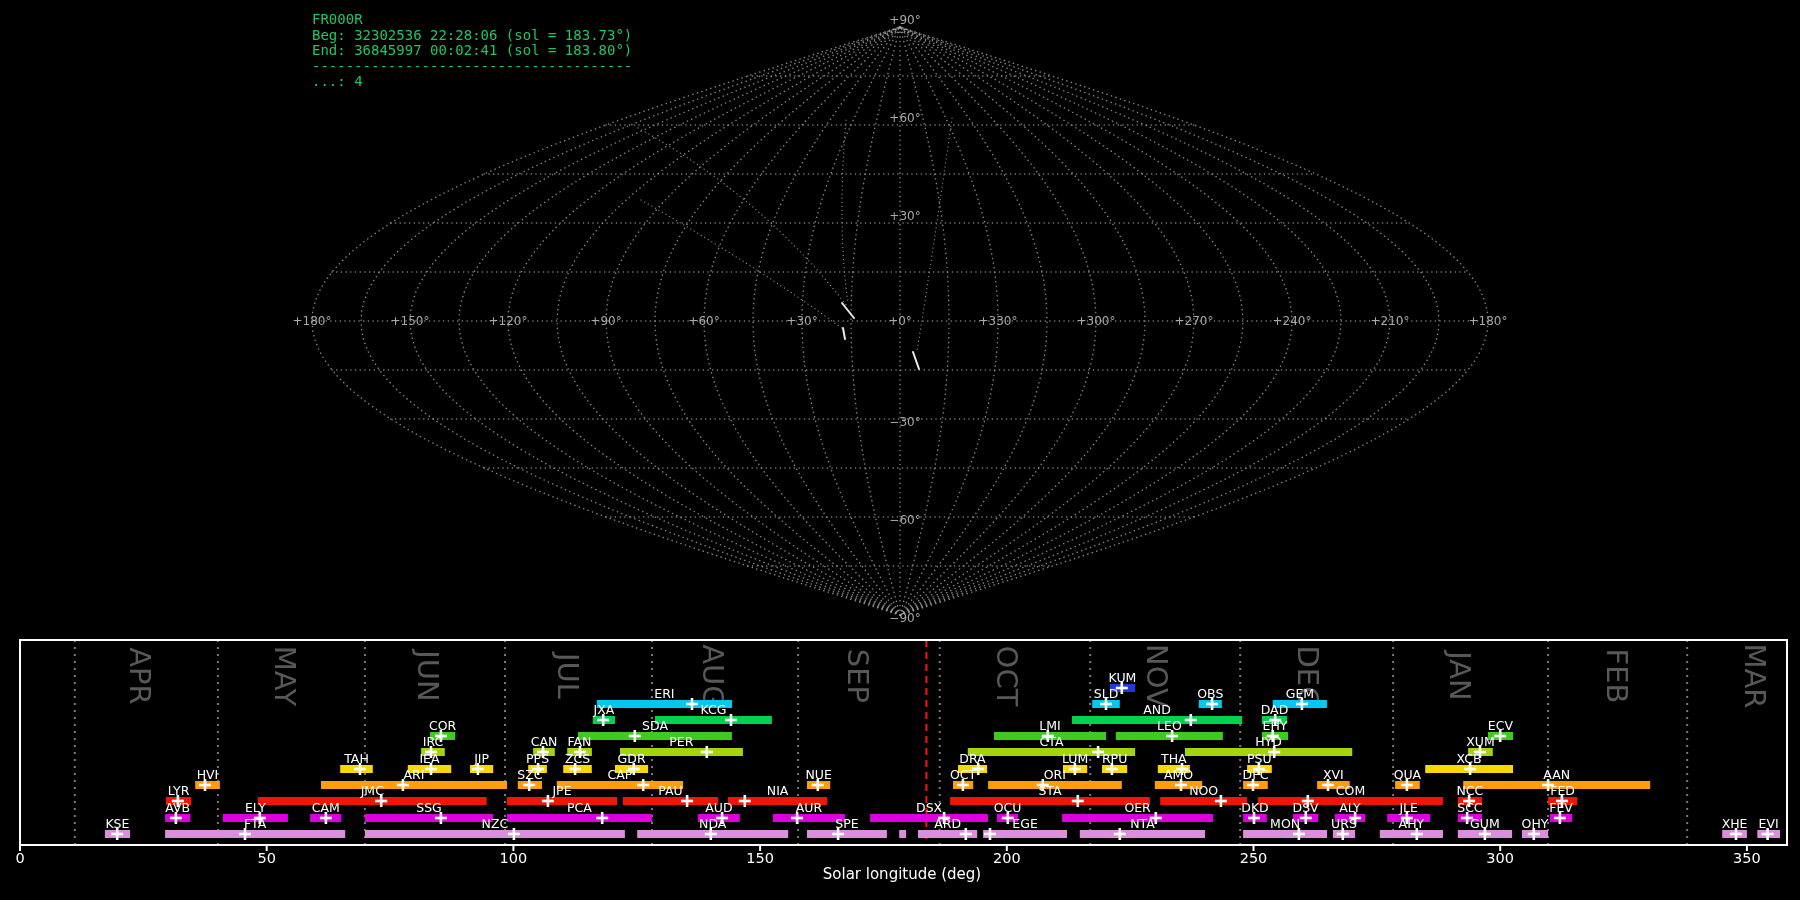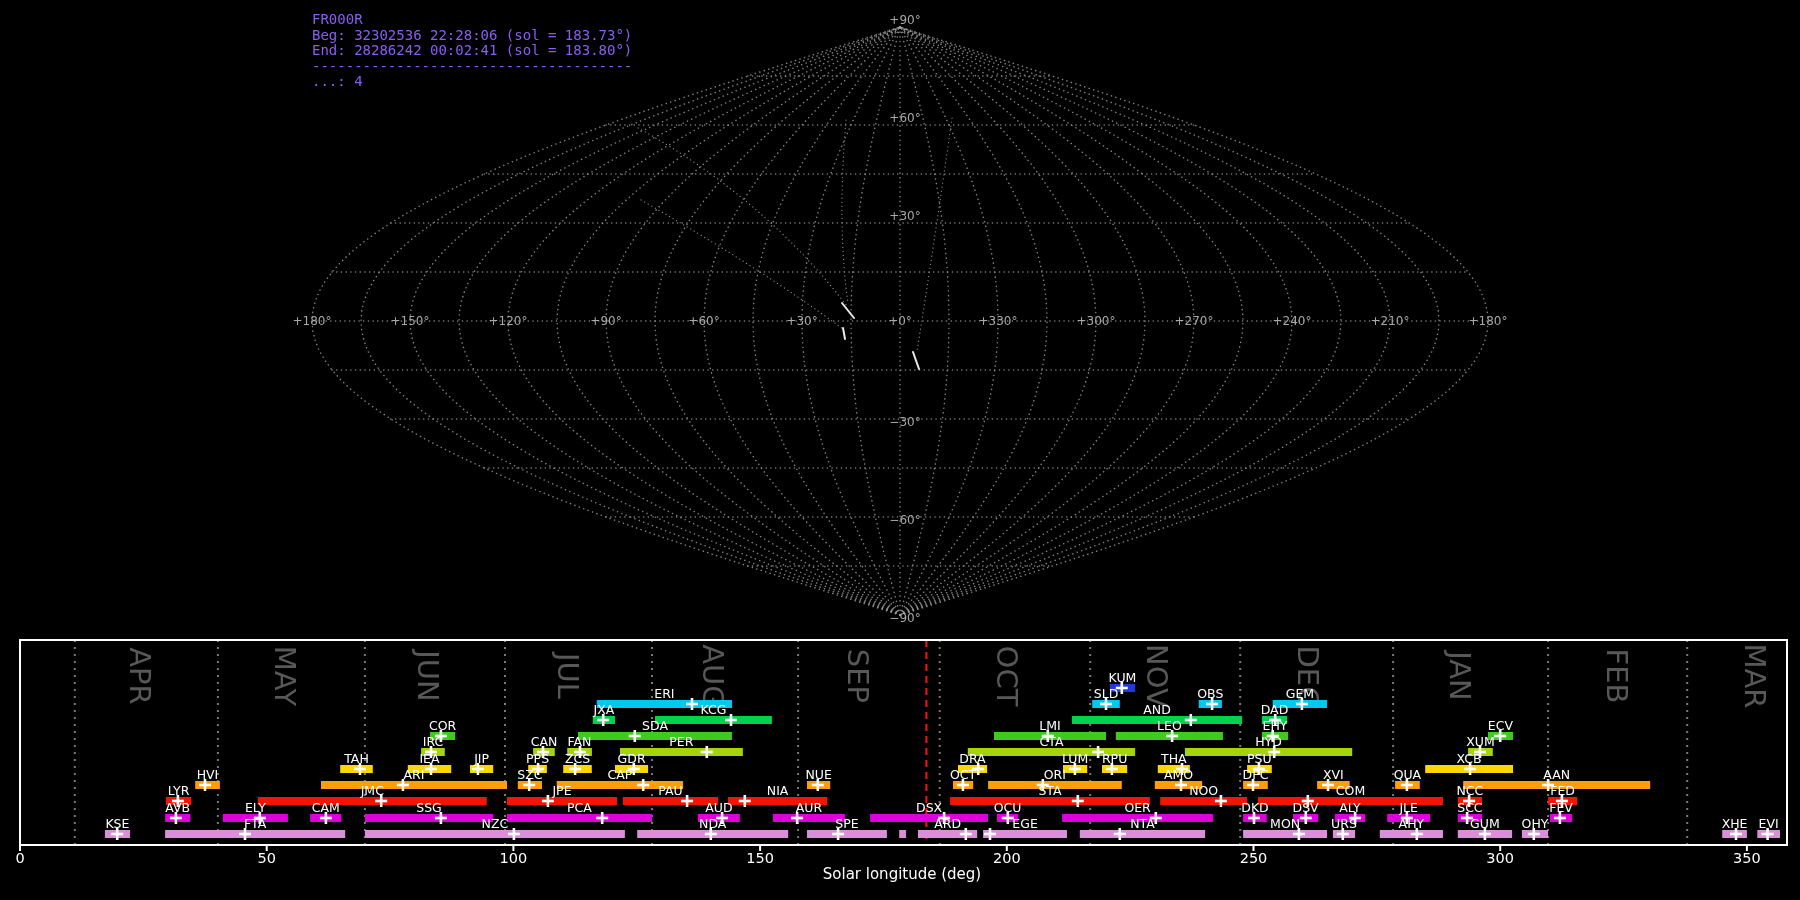--- a/index.html
+++ b/index.html
@@ -1,19 +1,19 @@
 <!DOCTYPE html>
 <html><head>
 <meta charset="utf-8">
 <style>
   html,body{margin:0;padding:0;background:#000;}
   #stage{position:relative;width:1800px;height:900px;background:#000;overflow:hidden;
          font-family:"DejaVu Sans", sans-serif;}
   #plot{position:absolute;left:0;top:0;}
-  #info{position:absolute;left:312px;top:12px;margin:0;color:#8b5cf6;
+  #info{position:absolute;left:312px;top:12px;margin:0;color:#22c55e;
         font-family:"DejaVu Sans Mono", monospace;font-size:14px;line-height:15.5px;}
   #info span{display:block;white-space:pre;}
   svg text{font-family:"DejaVu Sans", sans-serif;}
 </style>
 </head>
 <body>
 
 <div id="stage">
   <svg id="plot" width="1800" height="900">
       <path d="M900.0 615.0 L869.2 605.2 L838.5 595.4 L808.0 585.6 L777.7 575.8 L747.8 566.0 L718.3 556.2 L689.3 546.4 L660.8 536.6 L633.1 526.8 L606.0 517.0 L579.7 507.2 L554.4 497.4 L530.0 487.6 L506.5 477.8 L484.2 468.0 L463.0 458.2 L443.0 448.4 L424.3 438.6 L406.9 428.8 L390.8 419.0 L376.1 409.2 L362.8 399.4 L351.0 389.6 L340.8 379.8 L332.0 370.0 L324.8 360.2 L319.2 350.4 L315.2 340.6 L312.8 330.8 L312.0 321.0 L312.8 311.2 L315.2 301.4 L319.2 291.6 L324.8 281.8 L332.0 272.0 L340.8 262.2 L351.0 252.4 L362.8 242.6 L376.1 232.8 L390.8 223.0 L406.9 213.2 L424.3 203.4 L443.0 193.6 L463.0 183.8 L484.2 174.0 L506.5 164.2 L530.0 154.4 L554.4 144.6 L579.7 134.8 L606.0 125.0 L633.1 115.2 L660.8 105.4 L689.3 95.6 L718.3 85.8 L747.8 76.0 L777.7 66.2 L808.0 56.4 L838.5 46.6 L869.2 36.8 L900.0 27.0 " fill="none" stroke="#9a9a9a" stroke-width="1.5" stroke-dasharray="0.1 4.6" stroke-linecap="round" opacity="0.85"></path>
@@ -464,14 +464,14 @@
       <line x1="1006.8" y1="845" x2="1006.8" y2="851" stroke="#fff" stroke-width="2"></line>
       <text x="1006.8" y="863" fill="#fff" font-size="14.5" text-anchor="middle">200</text>
       <line x1="1253.5" y1="845" x2="1253.5" y2="851" stroke="#fff" stroke-width="2"></line>
       <text x="1253.5" y="863" fill="#fff" font-size="14.5" text-anchor="middle">250</text>
       <line x1="1500.2" y1="845" x2="1500.2" y2="851" stroke="#fff" stroke-width="2"></line>
       <text x="1500.2" y="863" fill="#fff" font-size="14.5" text-anchor="middle">300</text>
       <line x1="1746.9" y1="845" x2="1746.9" y2="851" stroke="#fff" stroke-width="2"></line>
       <text x="1746.9" y="863" fill="#fff" font-size="14.5" text-anchor="middle">350</text>
       <text x="902" y="879" fill="#fff" font-size="15" text-anchor="middle">Solar longitude (deg)</text>
     </svg>
-  <pre id="info"><span>FR000R</span><span>Beg: 32302536 22:28:06 (sol = 183.73°)</span><span>End: 28286242 00:02:41 (sol = 183.80°)</span><span>--------------------------------------</span><span>...: 4</span></pre>
+  <pre id="info"><span>FR000R</span><span>Beg: 32302536 22:28:06 (sol = 183.73°)</span><span>End: 36845997 00:02:41 (sol = 183.80°)</span><span>--------------------------------------</span><span>...: 4</span></pre>
 </div>
 
 </body></html>

